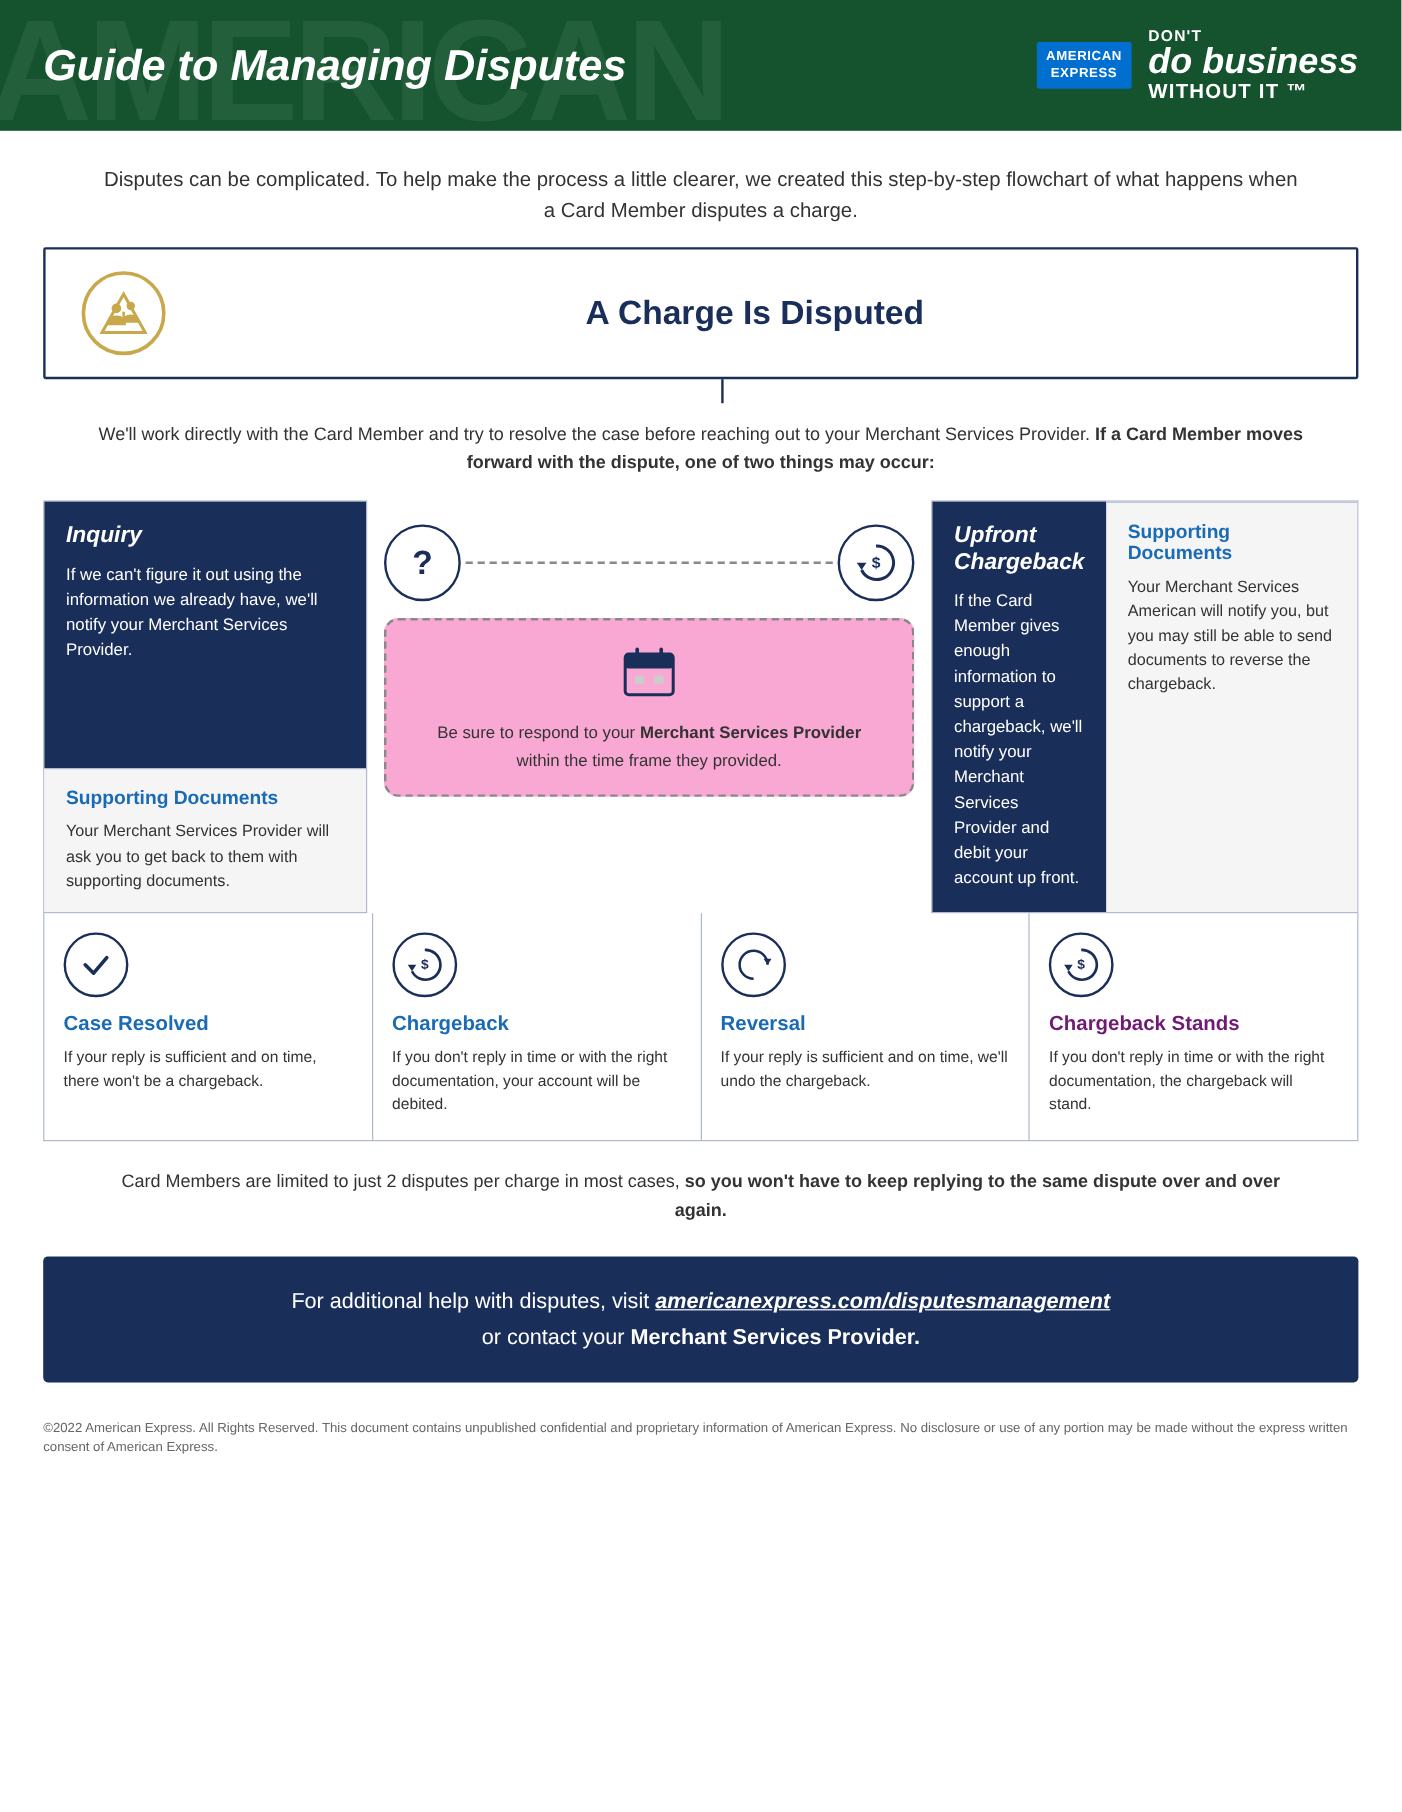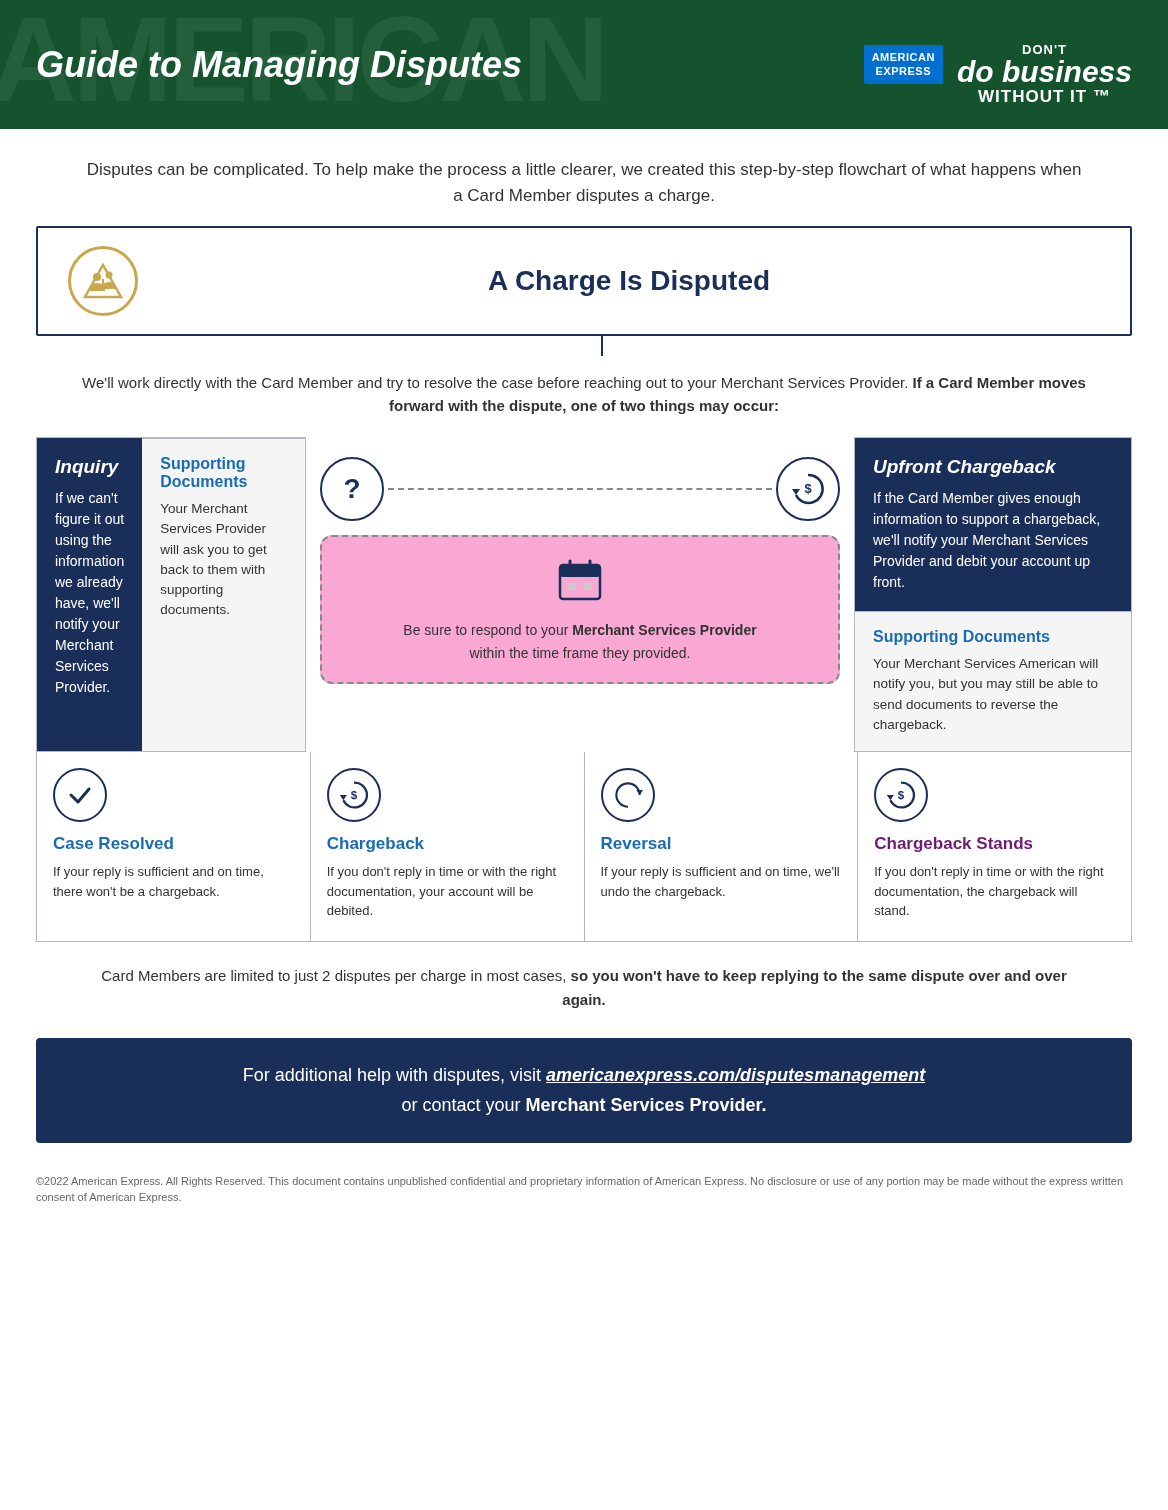--- a/index.html
+++ b/index.html
@@ -55,22 +55,21 @@
       font-size: 11px;
       font-weight: 900;
       padding: 6px 8px;
       line-height: 1.2;
       text-align: center;
       border-radius: 2px;
       letter-spacing: 0.5px;
     }
     .dont-text {
       color: #fff;
-      text-align: center;
-      margin-top: 20px;
+      text-align: left;
     }
     .dont-text .dont-line {
       font-size: 13px;
       font-weight: 700;
       letter-spacing: 1px;
       display: block;
     }
     .dont-text .business-line {
       font-size: 30px;
       font-style: italic;
@@ -201,21 +200,21 @@
   <div style="width:2px; height:20px; background:#1a2e5a;"></div>
 </div>
 
 <div class="desc-text">
   <span>We'll work directly with the Card Member and try to resolve the case before reaching out to your Merchant Services Provider.</span>
   <b>If a Card Member moves forward with the dispute, one of two things may occur:</b>
 </div>
 
 <div style="margin:0 36px; display:flex; gap:0;">
 
-  <div style="width:270px; flex-shrink:0; display:flex; flex-direction:row; border:1.5px solid #b0b8cc;">
+  <div style="width:270px; flex-shrink:0; display:flex; flex-direction:column; border:1.5px solid #b0b8cc;">
     <div style="background:#1a2e5a; color:#fff; padding:18px 18px; flex:1;">
       <div style="font-size:19px; font-weight:900; margin-bottom:10px; font-style:italic;">Inquiry</div>
       <div style="font-size:14px; line-height:1.5;">If we can't figure it out using the information we already have, we'll notify your Merchant Services Provider.</div>
     </div>
     <div style="background:#f5f5f5; padding:16px 18px; border-top:1.5px solid #b0b8cc;">
       <div style="font-size:16px; font-weight:900; color:#1a6bb5; margin-bottom:8px;">Supporting Documents</div>
       <div style="font-size:13.5px; color:#333; line-height:1.5;">Your Merchant Services Provider will ask you to get back to them with supporting documents.</div>
     </div>
   </div>
 
@@ -249,21 +248,21 @@
       </div>
       <div>
         <span>Be sure to respond to your</span>
         <b> <span>Merchant Services Provider</span></b><br>
         <span>within the time frame they provided.</span>
       </div>
     </div>
 
   </div>
 
-  <div style="width:278px; flex-shrink:0; display:flex; flex-direction:column; border:1.5px solid #b0b8cc;">
+  <div style="width:356px; flex-shrink:0; display:flex; flex-direction:row; border:1.5px solid #b0b8cc;">
     <div style="background:#1a2e5a; color:#fff; padding:18px 18px; flex:1;">
       <div style="font-size:19px; font-weight:900; margin-bottom:10px; font-style:italic;">Upfront Chargeback</div>
       <div style="font-size:14px; line-height:1.5;">If the Card Member gives enough information to support a chargeback, we'll notify your Merchant Services Provider and debit your account up front.</div>
     </div>
     <div style="background:#f5f5f5; padding:16px 18px; border-top:1.5px solid #b0b8cc;">
       <div style="font-size:16px; font-weight:900; color:#1a6bb5; margin-bottom:8px;">Supporting Documents</div>
       <div style="font-size:13.5px; color:#333; line-height:1.5;">Your Merchant Services American will notify you, but you may still be able to send documents to reverse the chargeback.</div>
     </div>
   </div>
 

